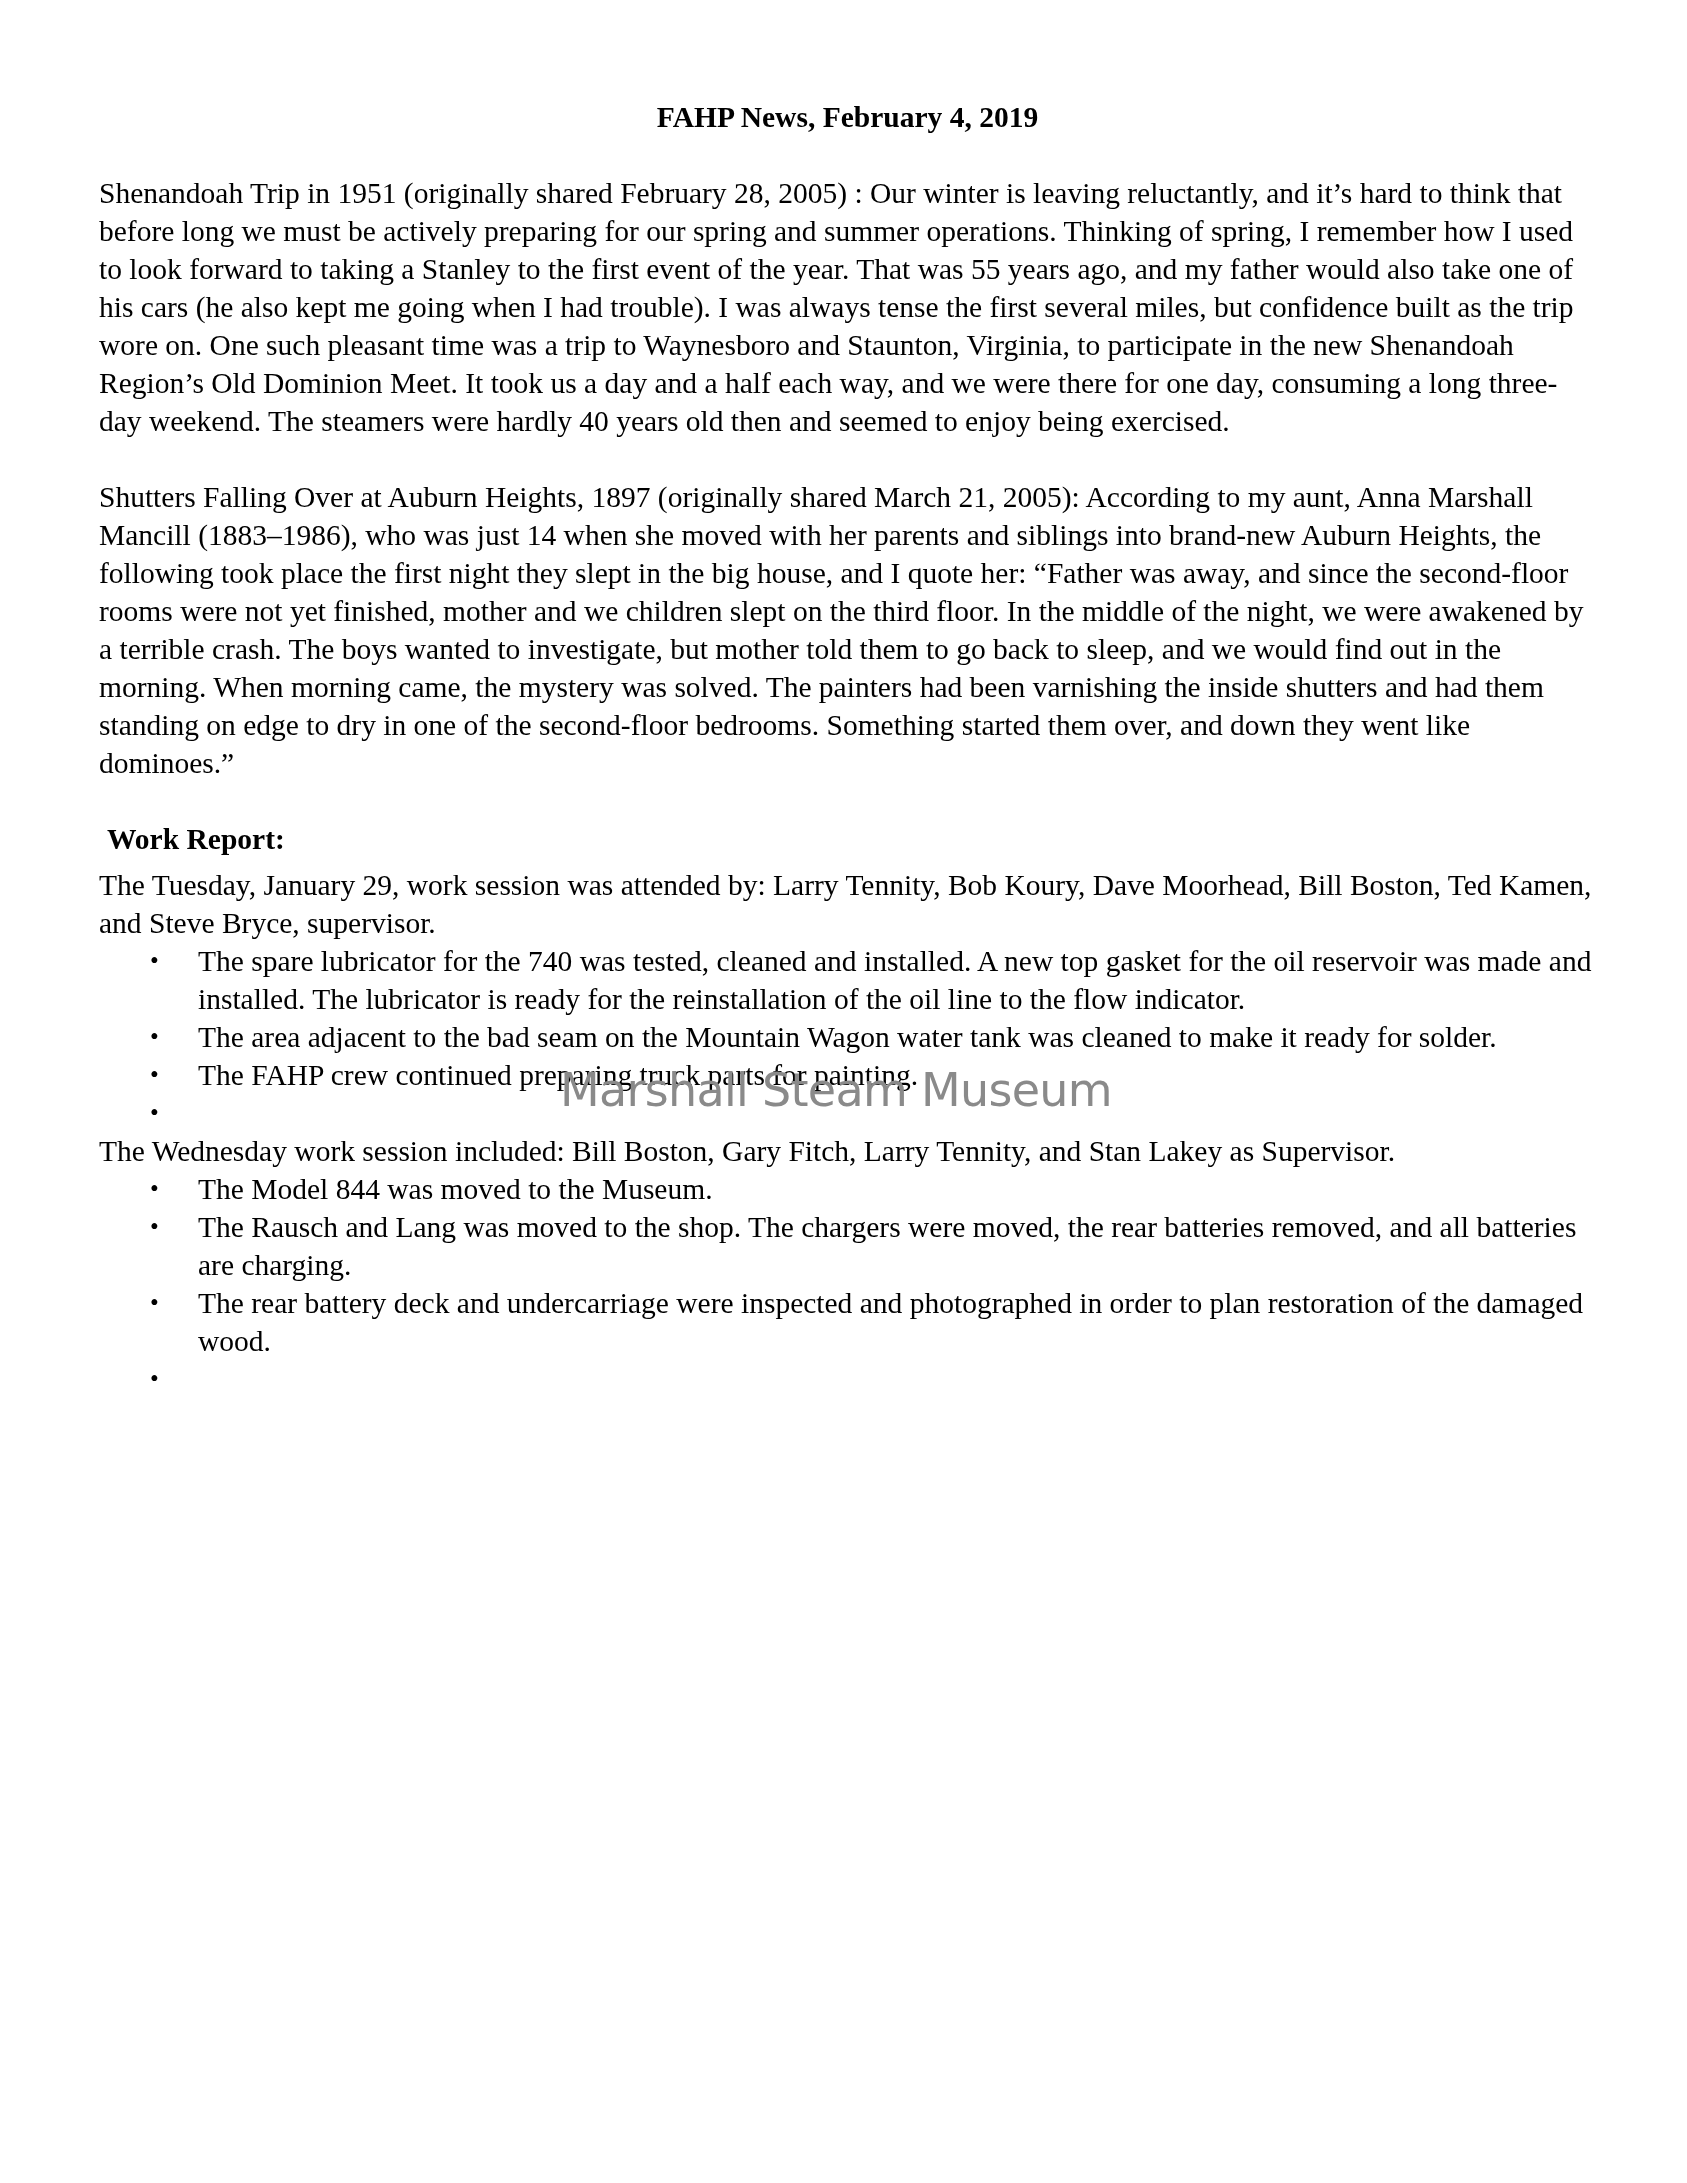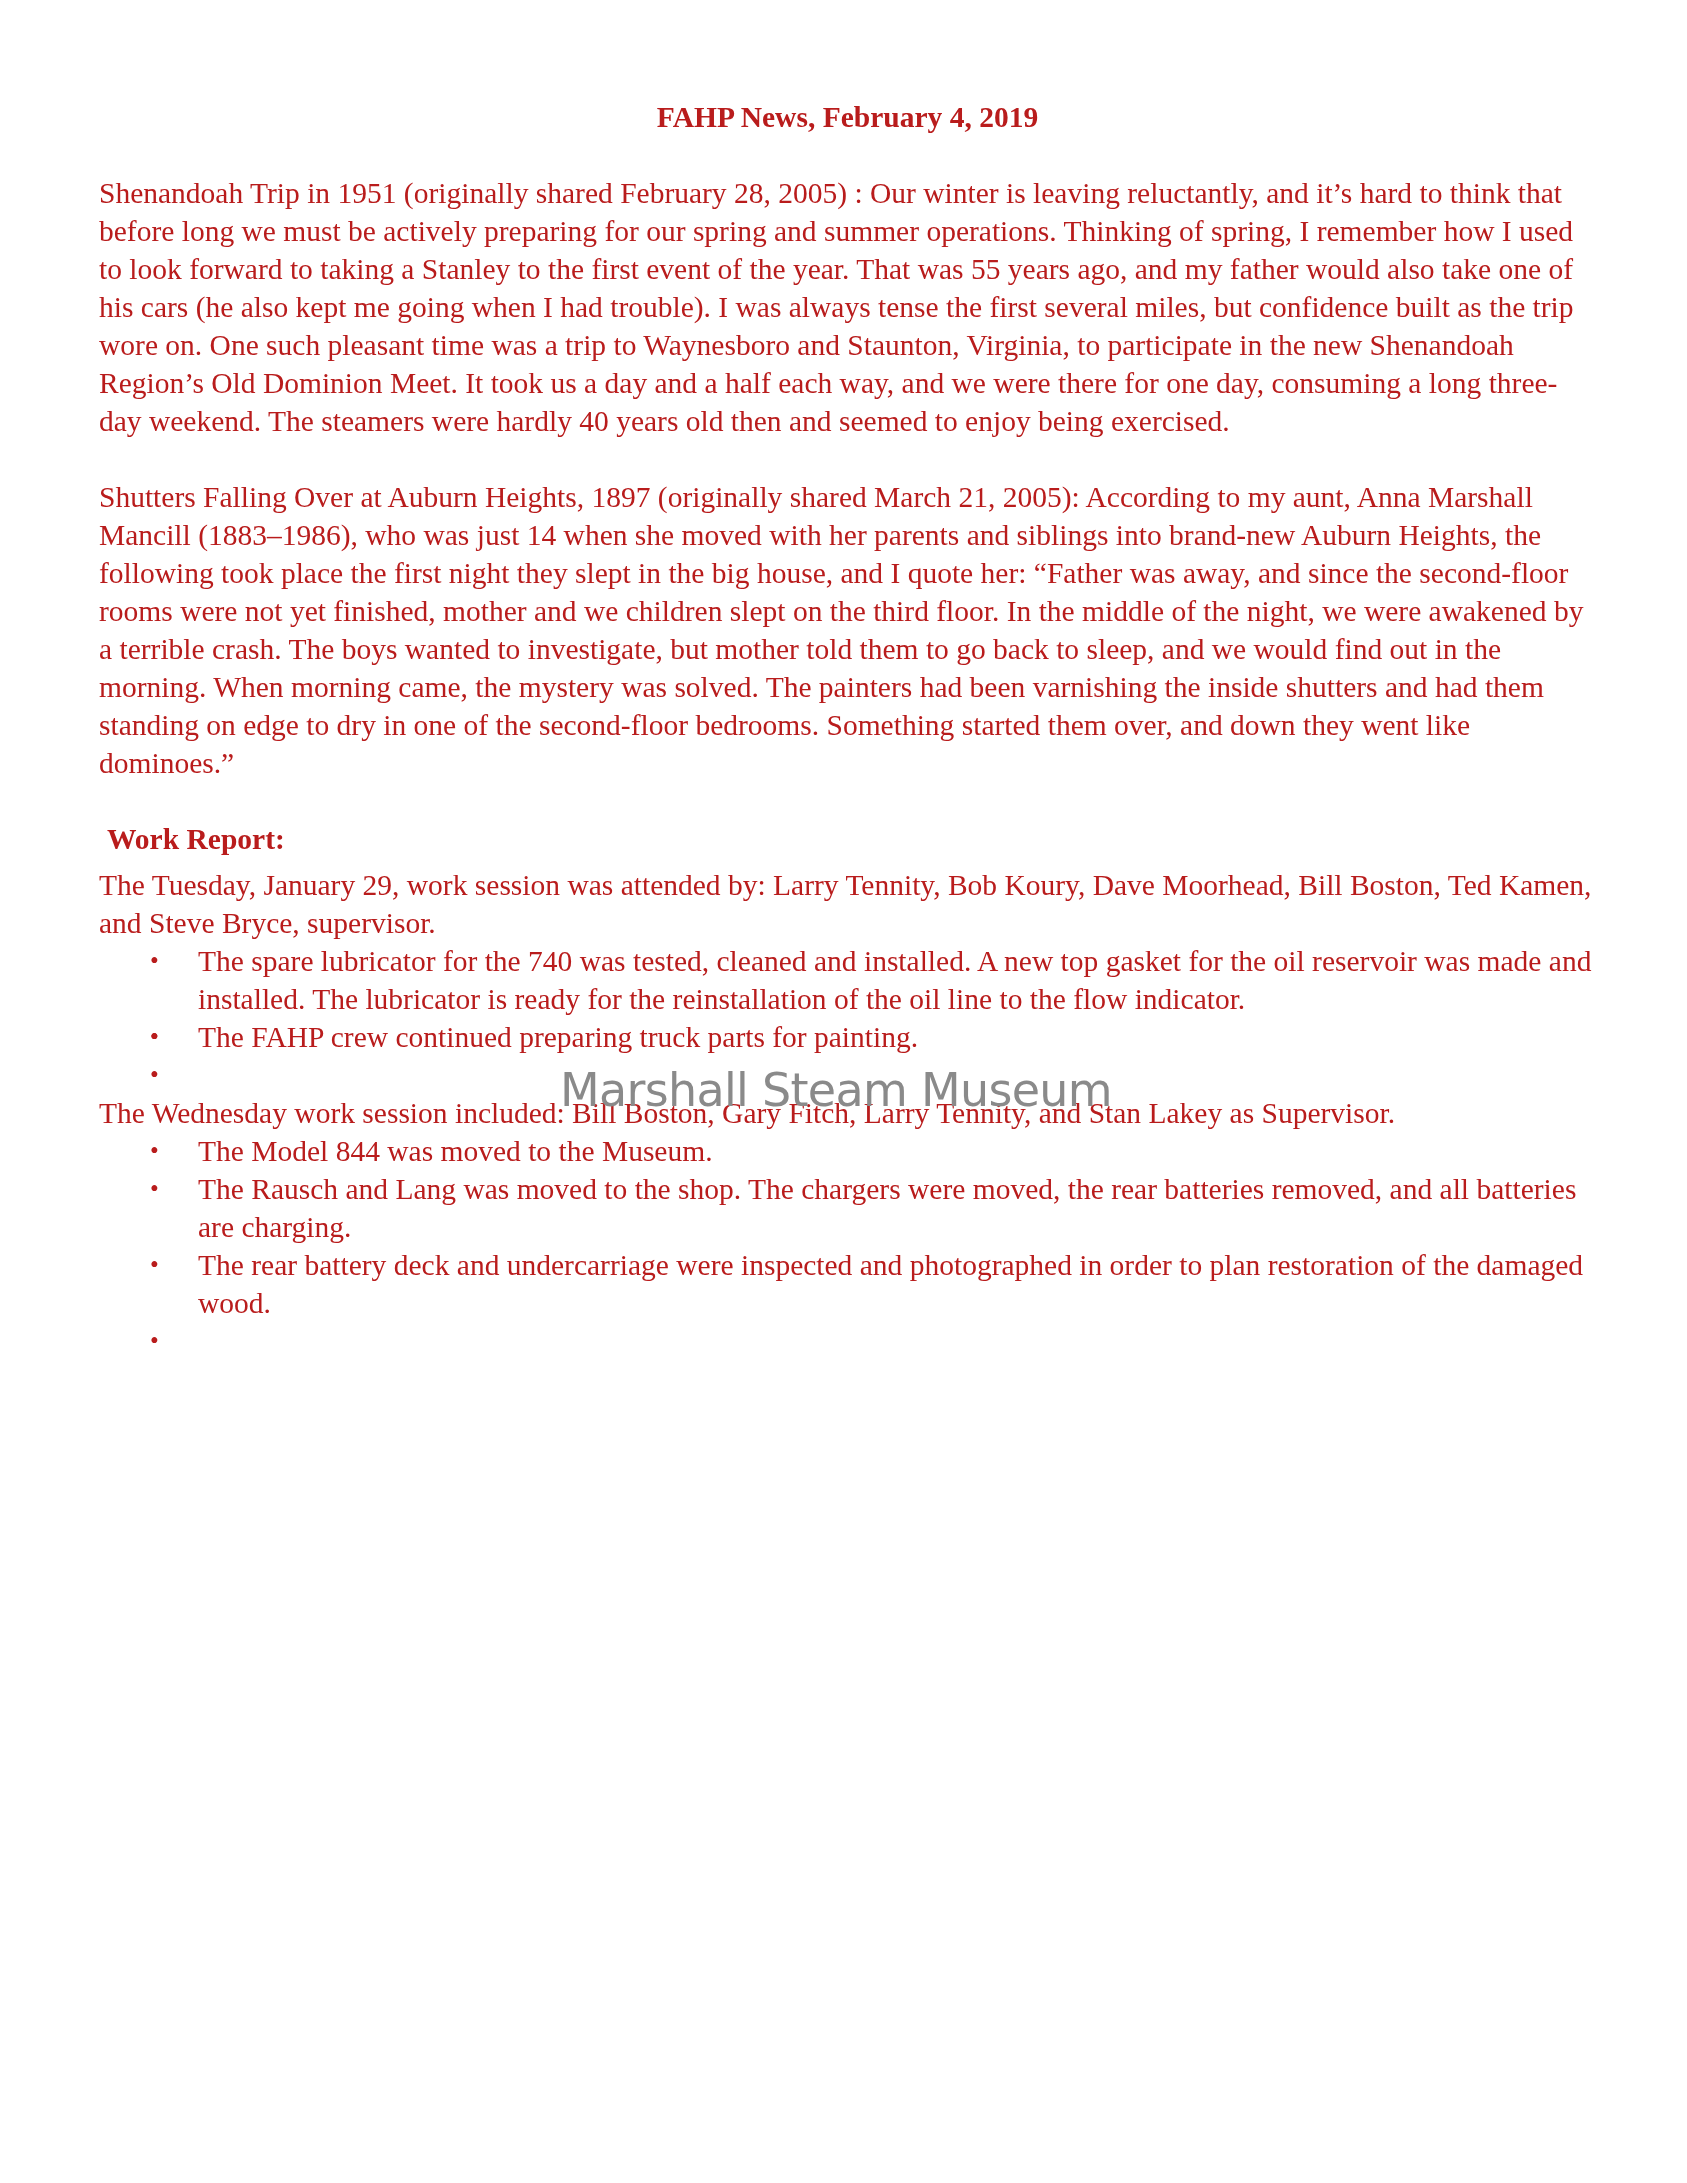--- a/index.html
+++ b/index.html
@@ -1,19 +1,19 @@
 <!DOCTYPE html>
 <html style="font-size:11.2px"><head>
   <meta charset="utf-8">
   <style>
     html, body { margin: 0; padding: 0; background: #ffffff; }
     body { width: 1687px; height: 2183px; position: relative; overflow: hidden; }
     .page {
       position: absolute; left: 99px; top: 98px; width: 1497px;
-      font-family: "Liberation Serif", serif; font-size: 29.5px; line-height: 38px; color: #b91c1c;
+      font-family: "Liberation Serif", serif; font-size: 29.5px; line-height: 38px; color: #000000;
     }
     .title { text-align: center; font-weight: bold; margin: 0 0 38px 0; }
     p { margin: 0 0 38px 0; }
     b { font-weight: normal; }
     .heading { font-weight: bold; margin: 8px; }
     ul { list-style: none; margin: 0; padding: 0; }
     ul.bullets li { position: relative; padding-left: 99px; }
     ul.bullets li .dot {
       position: absolute; left: 51px; top: 0; font-size: 25px;
     }
@@ -35,21 +35,21 @@
   </p>
 
   <p>
     <b>Shutters Falling Over at Auburn Heights, 1897</b><span> (originally shared March 21, 2005)</span><b>:</b><span> According to my aunt, Anna Marshall Mancill (1883–1986), who was just 14 when she moved with her parents and siblings into brand-new Auburn Heights, the following took place the first night they slept in the big house, and I quote her: “Father was away, and since the second-floor rooms were not yet finished, mother and we children slept on the third floor. In the middle of the night, we were awakened by a terrible crash. The boys wanted to investigate, but mother told them to go back to sleep, and we would find out in the morning. When morning came, the mystery was solved. The painters had been varnishing the inside shutters and had them standing on edge to dry in one of the second-floor bedrooms. Something started them over, and down they went like dominoes.”</span>
   </p>
 
   <div class="heading">Work Report:</div>
   <div>The Tuesday, January 29, work session was attended by: Larry Tennity, Bob Koury, Dave Moorhead, Bill Boston, Ted Kamen, and Steve Bryce, supervisor.</div>
   <ul class="bullets">
     <li><span class="dot">•</span><span>The spare lubricator for the 740 was tested, cleaned and installed. A new top gasket for the oil reservoir was made and installed. The lubricator is ready for the reinstallation of the oil line to the flow indicator.</span></li>
-    <li><span class="dot">•</span></li>
+    <li><span class="dot">•</span><span>The area adjacent to the bad seam on the Mountain Wagon water tank was cleaned to make it ready for solder.</span></li>
     <li><span class="dot">•</span><span>The FAHP crew continued preparing truck parts for painting.</span></li>
     <li><span class="dot">•</span></li>
   </ul>
   <div class="gap"></div>
 
   <div>The Wednesday work session included: Bill Boston, Gary Fitch, Larry Tennity, and Stan Lakey as Supervisor.</div>
   <ul class="bullets">
     <li><span class="dot">•</span><span>The Model 844 was moved to the Museum.</span></li>
     <li><span class="dot">•</span><span>The Rausch and Lang was moved to the shop. The chargers were moved, the rear batteries removed, and all batteries are charging.</span></li>
     <li><span class="dot">•</span><span>The rear battery deck and undercarriage were inspected and photographed in order to plan restoration of the damaged wood.</span></li>

